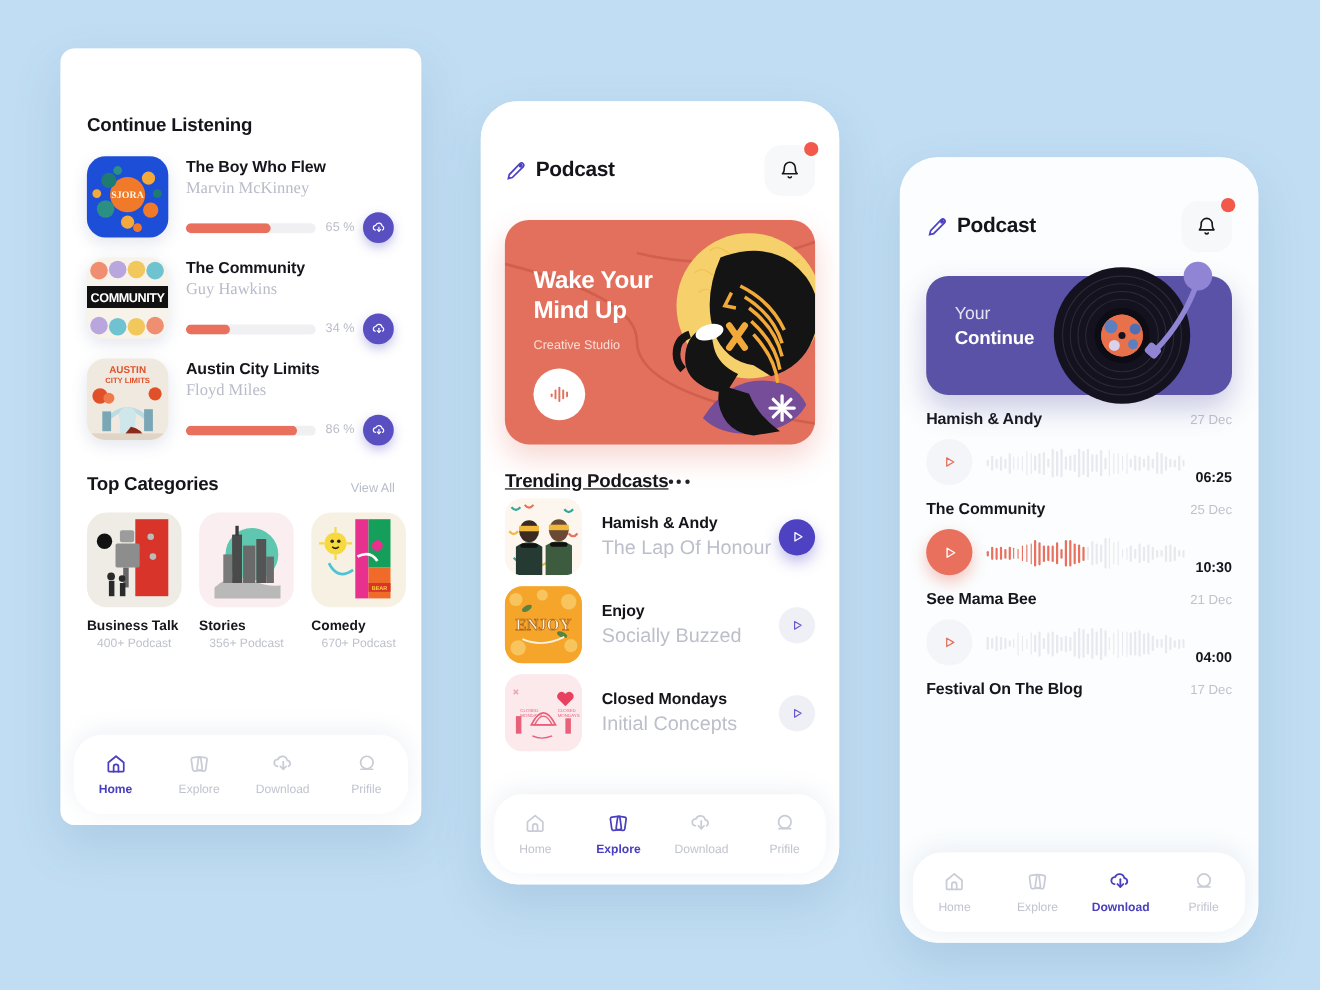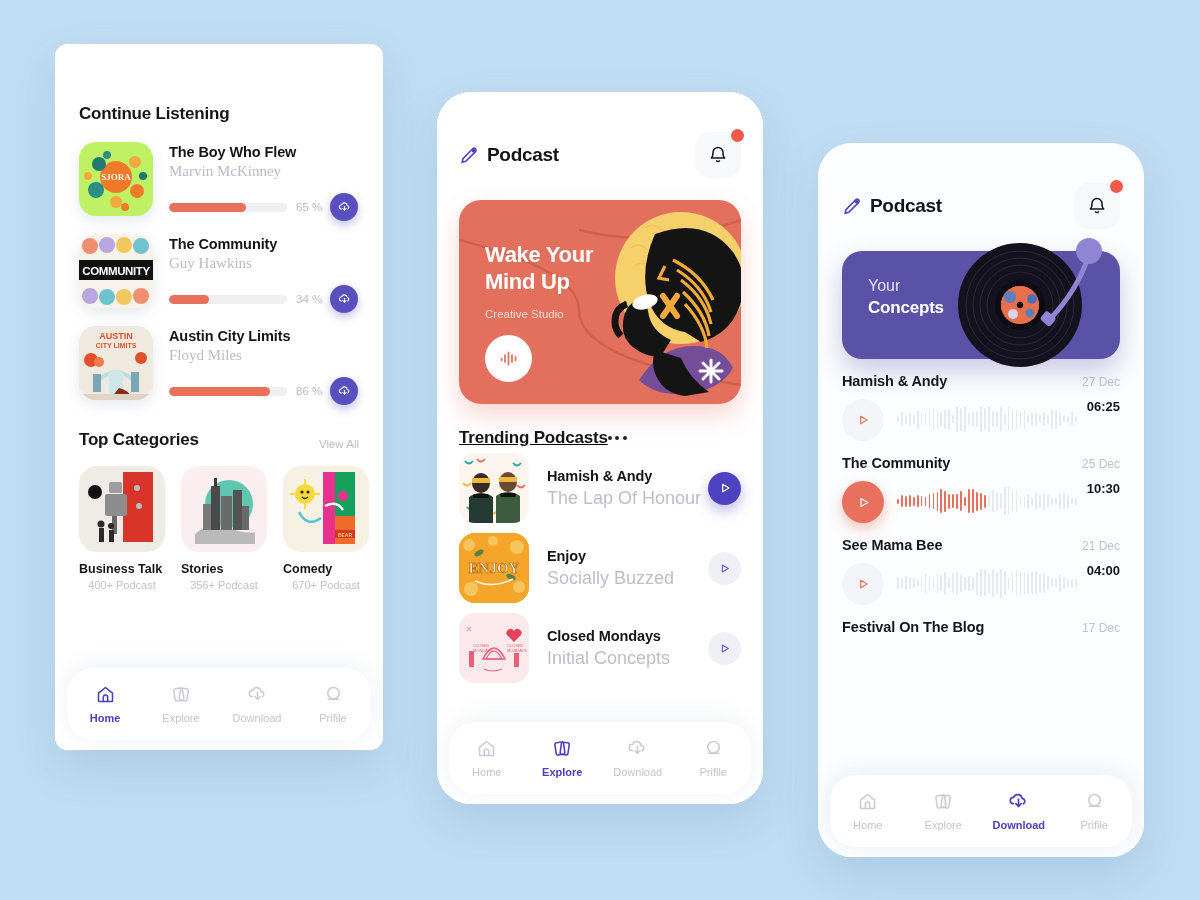--- a/index.html
+++ b/index.html
@@ -120,21 +120,21 @@
     position:relative; box-shadow: 0 12px 26px rgba(90,82,166,.3);
   }
   .dlcard-txt { position:absolute; left: 26px; top: 26px; }
   .dlcard-l1 { font-size: 16px; color:#e4e2f3; }
   .dlcard-l2 { font-size: 17px; font-weight:700; color:#fff; margin-top: 3px; letter-spacing:-.2px;}
 
   .dl-item { margin-top: 14px; }
   .dl-top { display:flex; align-items:baseline; justify-content:space-between; }
   .dl-name { font-size: 14.5px; font-weight:700; color:#15151c; letter-spacing:-.1px;}
   .dl-date { font-size: 12px; color:#c0c3cd; }
-  .dl-body { display:flex; align-items:flex-start; margin-top: 10px; }
+  .dl-body { display:flex; align-items:flex-end; margin-top: 10px; }
   .circ {
     width: 42px; height:42px; border-radius:50%; flex:0 0 42px;
     display:flex; align-items:center; justify-content:center; background:#f4f5f8;
   }
   .circ.on { background:#e8705c; box-shadow: 0 6px 14px rgba(232,112,92,.4); }
   .wave { flex:1; height: 40px; display:flex; align-items:center; gap:2.2px; padding-left: 13px; overflow:hidden;}
   .wave b { display:block; width: 2.4px; border-radius:2px; background:#e7e9ee; }
   .wave b.on { background:#e8705c; }
   .dur { font-size: 13px; font-weight:700; color:#15151c; margin-left: 10px; white-space:nowrap; }
 
@@ -149,21 +149,21 @@
   <div class="phone" id="phone1">
     <div class="screen">
 
       <div class="p1-head">
         <div class="sec-title">Continue Listening</div>
       </div>
 
       <div class="cl-list">
 
         <div class="cl-row">
-          <div class="cover" style="background:#bef264;">
+          <div class="cover" style="background:#1d4ed8;">
             <svg class="art" viewBox="0 0 74 74">
               <circle cx="37" cy="35" r="16" fill="#f07a2a"></circle>
               <circle cx="20" cy="22" r="7" fill="#1f7a72"></circle>
               <circle cx="56" cy="20" r="6" fill="#f4a93d"></circle>
               <circle cx="17" cy="48" r="8" fill="#2b8f84"></circle>
               <circle cx="58" cy="49" r="7" fill="#f07a2a"></circle>
               <circle cx="37" cy="60" r="6" fill="#f4a93d"></circle>
               <circle cx="28" cy="13" r="4" fill="#2b8f84"></circle>
               <circle cx="46" cy="65" r="4" fill="#f07a2a"></circle>
               <circle cx="9" cy="34" r="4" fill="#f4a93d"></circle>
@@ -594,21 +594,21 @@
               <path d="M18 9a6 6 0 1 0-12 0c0 5-2 6.5-2 6.5h16S18 14 18 9"></path>
               <path d="M10.3 19a2 2 0 0 0 3.4 0"></path>
             </svg>
           <span class="dot"></span>
         </div>
       </div>
 
       <div class="dlcard">
         <div class="dlcard-txt">
           <div class="dlcard-l1">Your</div>
-          <div class="dlcard-l2">Concepts</div>
+          <div class="dlcard-l2">Continue</div>
         </div>
         <svg style="position:absolute; right:2px; top:-28px; width:168px; height:165px; overflow:visible;" viewBox="0 0 168 165">
           <circle cx="70" cy="82" r="62" fill="#15121f"></circle>
           <g stroke="#2c2838" stroke-width="1" fill="none">
             <circle cx="70" cy="82" r="54"></circle>
               <circle cx="70" cy="82" r="47"></circle>
             <circle cx="70" cy="82" r="40"></circle>
               <circle cx="70" cy="82" r="33"></circle>
           </g>
           <circle cx="70" cy="82" r="25" fill="#0d0b14"></circle>

